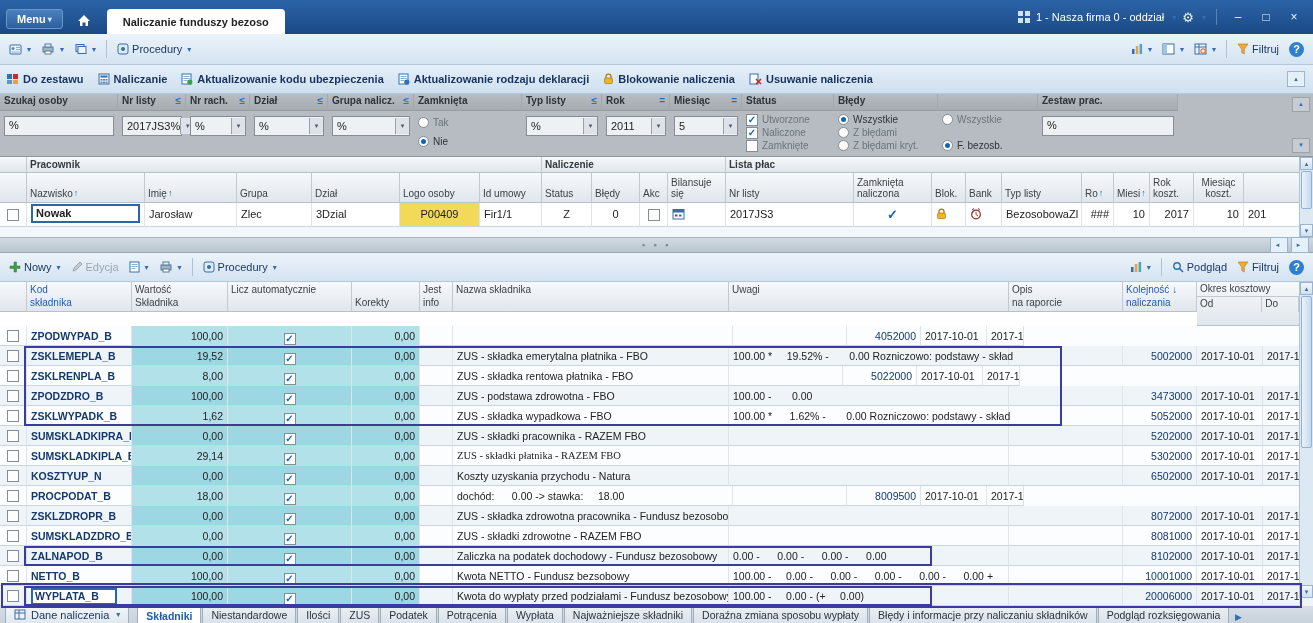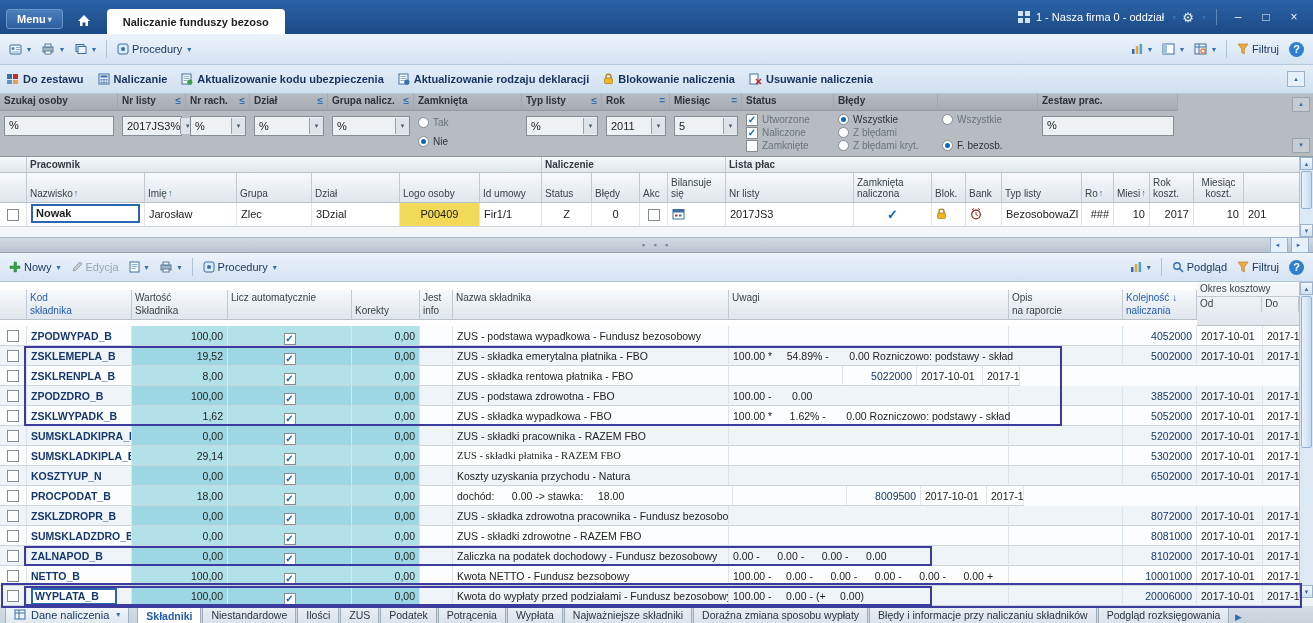--- a/index.html
+++ b/index.html
@@ -77,21 +77,21 @@
   .mini-scroll{position:absolute;right:0;top:0;width:13px;bottom:0;background:#dce8f2;border-left:1px solid #b0c4d8;}
   .sc-btn{height:13px;background:linear-gradient(#f2f7fc,#cfe0ef);border:1px solid #9ab4d0;color:#3a6ea5;font-size:7px;text-align:center;line-height:12px;box-sizing:border-box;}
   .sc-thumb{position:absolute;left:1px;right:1px;background:linear-gradient(90deg,#eaf2fa,#c4daee);border:1px solid #92b2d2;border-radius:2px;}
 
   #splitter{height:14px;background:linear-gradient(#d2dbe3,#b9c4ce);border-top:1px solid #aab6c2;border-bottom:1px solid #98a4b0;display:flex;align-items:center;justify-content:center;color:#7a8896;font-size:9px;letter-spacing:3px;position:relative;}
   #splitter .sp-btns{position:absolute;right:2px;display:flex;gap:1px;}
 
   
   #lower-wrap{position:relative;height:316px;background:#fff;}
   .hl1,.hl2{height:13px;line-height:13px;overflow:hidden;}
-  .lhcell{height:30px;margin-top:8px;}
+  .lhcell{height:30px;}
   .bluehead{color:#1f5bb5;}
   .bluehead .hl1,.bluehead .hl2{color:#1f5bb5;}
   .okres-group{padding:0;height:44px;}
   .okres-top{height:14px;line-height:14px;border-bottom:1px solid #c2c9d0;padding:0 3px;}
   .okres-bottom{display:flex;height:15px;}
   .okres-od,.okres-do{padding:1px 3px;border-right:1px solid #c2c9d0;box-sizing:border-box;}
   #lg-rows{position:relative;height:280px;overflow:visible;}
   .grow{height:20px;}
   .grow.even{background:#fcfdfe;}
   .grow.odd{background:#eff4f8;}
@@ -760,36 +760,35 @@
         </div>
       </div>
     <div id="lg-rows">
         <div class="row grow even">
           <div class="dc center" style="width: 27px; padding-top: 3px;"><span class="cbx"></span></div>
           <div class="dc ckod" style="width: 105px;">ZPODWYPAD_B</div>
           <div class="dc teal num" style="width: 96px;">100,00</div>
           <div class="dc teal center" style="width: 124px; padding-top: 3px;"><span class="cbx on"></span></div>
           <div class="dc teal num" style="width: 68px;">0,00</div>
           <div class="dc center" style="width: 33px;"></div>
-          <div class="dc" style="width: 276px;">ZUS - podstawa wypadkowa - Fundusz bezosobowy</div>
           <div class="dc cuwagi" style="width: 280px;"></div>
           <div class="dc" style="width: 114px;"></div>
           <div class="dc num navy" style="width: 74px;">4052000</div>
           <div class="dc cdate" style="width: 66px;">2017-10-01</div>
           <div class="dc cdate" style="width: 37px;">2017-10-</div>
         </div>
         <div class="row grow odd">
           <div class="dc center" style="width: 27px; padding-top: 3px;"><span class="cbx"></span></div>
           <div class="dc ckod" style="width: 105px;">ZSKLEMEPLA_B</div>
           <div class="dc teal num" style="width: 96px;">19,52</div>
           <div class="dc teal center" style="width: 124px; padding-top: 3px;"><span class="cbx on"></span></div>
           <div class="dc teal num" style="width: 68px;">0,00</div>
           <div class="dc center" style="width: 33px;"></div>
           <div class="dc" style="width: 276px;">ZUS - składka emerytalna płatnika - FBO</div>
-          <div class="dc cuwagi" style="width: 280px;">100.00 *     54.89% -       0.00 Rozniczowo: podstawy - skład</div>
+          <div class="dc cuwagi" style="width: 280px;">100.00 *     19.52% -       0.00 Rozniczowo: podstawy - skład</div>
           <div class="dc" style="width: 114px;"></div>
           <div class="dc num navy" style="width: 74px;">5002000</div>
           <div class="dc cdate" style="width: 66px;">2017-10-01</div>
           <div class="dc cdate" style="width: 37px;">2017-10-</div>
         </div>
         <div class="row grow even">
           <div class="dc center" style="width: 27px; padding-top: 3px;"><span class="cbx"></span></div>
           <div class="dc ckod" style="width: 105px;">ZSKLRENPLA_B</div>
           <div class="dc teal num" style="width: 96px;">8,00</div>
           <div class="dc teal center" style="width: 124px; padding-top: 3px;"><span class="cbx on"></span></div>
@@ -804,21 +803,21 @@
         <div class="row grow odd">
           <div class="dc center" style="width: 27px; padding-top: 3px;"><span class="cbx"></span></div>
           <div class="dc ckod" style="width: 105px;">ZPODZDRO_B</div>
           <div class="dc teal num" style="width: 96px;">100,00</div>
           <div class="dc teal center" style="width: 124px; padding-top: 3px;"><span class="cbx on"></span></div>
           <div class="dc teal num" style="width: 68px;">0,00</div>
           <div class="dc center" style="width: 33px;"></div>
           <div class="dc" style="width: 276px;">ZUS - podstawa zdrowotna - FBO</div>
           <div class="dc cuwagi" style="width: 280px;">100.00 -       0.00</div>
           <div class="dc" style="width: 114px;"></div>
-          <div class="dc num navy" style="width: 74px;">3852000</div>
+          <div class="dc num navy" style="width: 74px;">3473000</div>
           <div class="dc cdate" style="width: 66px;">2017-10-01</div>
           <div class="dc cdate" style="width: 37px;">2017-10-</div>
         </div>
         <div class="row grow even">
           <div class="dc center" style="width: 27px; padding-top: 3px;"><span class="cbx"></span></div>
           <div class="dc ckod" style="width: 105px;">ZSKLWYPADK_B</div>
           <div class="dc teal num" style="width: 96px;">1,62</div>
           <div class="dc teal center" style="width: 124px; padding-top: 3px;"><span class="cbx on"></span></div>
           <div class="dc teal num" style="width: 68px;">0,00</div>
           <div class="dc center" style="width: 33px;"></div>

